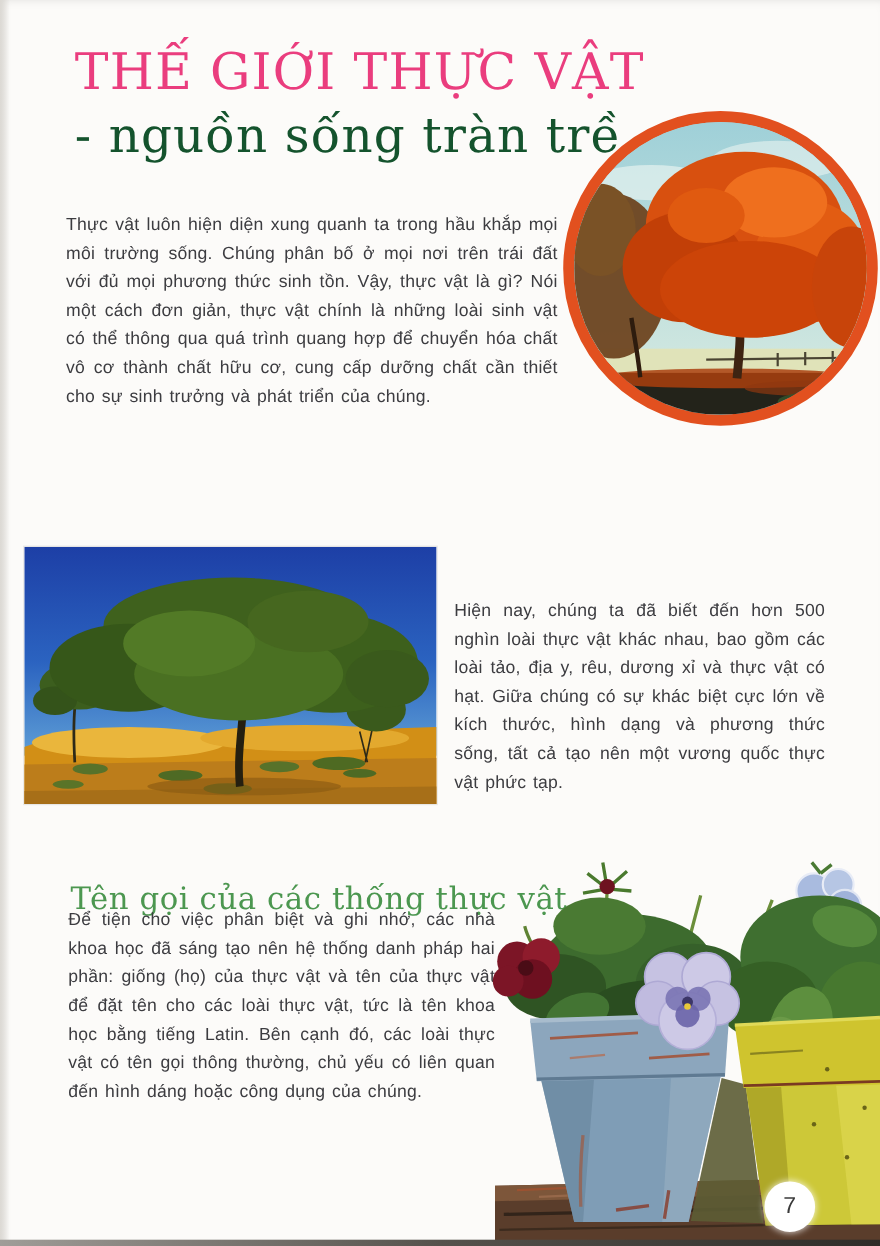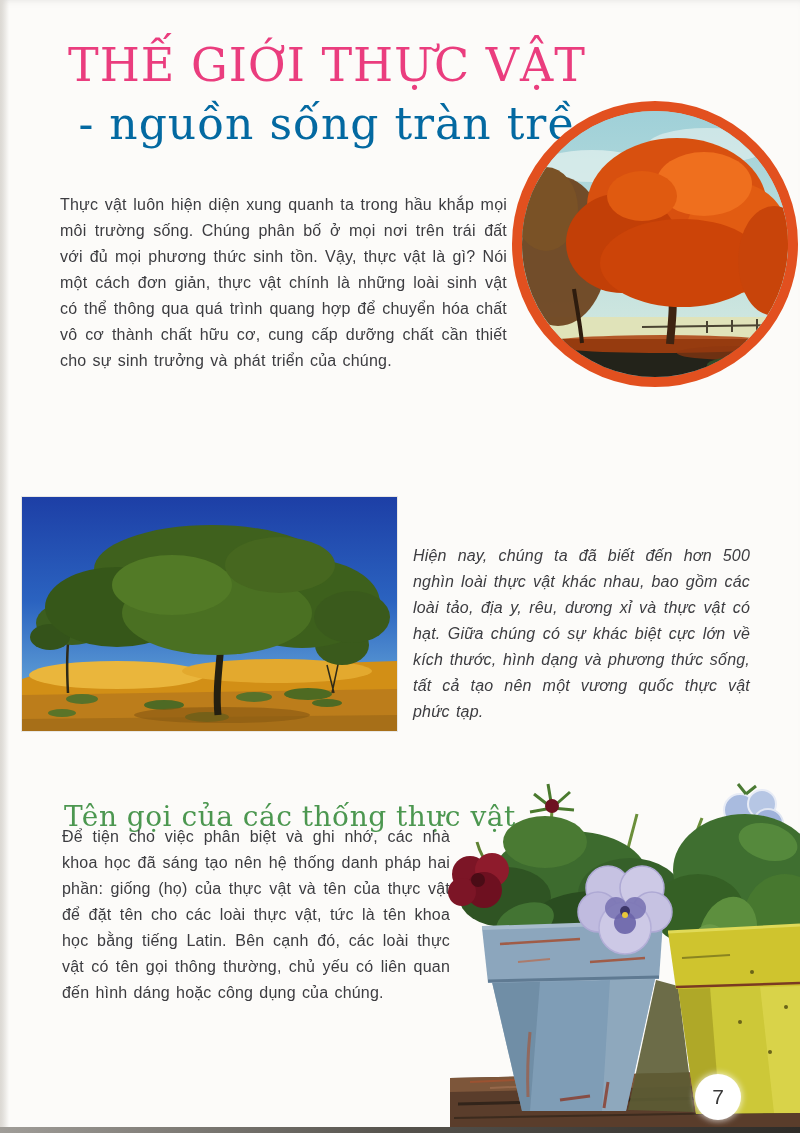--- a/index.html
+++ b/index.html
@@ -4,28 +4,28 @@
 <style>
   html,body{margin:0;padding:0;}
   body{background:#e9e7e3;font-family:"Liberation Sans", sans-serif;}
   .page{
     position:relative;width:800px;height:1133px;margin:0 auto;
     background:#fcfbf9;overflow:hidden;
     box-shadow:inset 6px 0 10px -6px rgba(0,0,0,.18), inset 0 6px 10px -6px rgba(0,0,0,.08);
   }
   
   .title{position:absolute;left:68px;top:38px;margin:0;color:#ea3d7e;
-    font-family:"DejaVu Serif", serif;font-weight:normal;line-height:1.18;text-align:center;}
+    font-family:"DejaVu Serif", serif;font-weight:normal;line-height:1.18;}
   .title .l1{display:block;font-size:46px;letter-spacing:1px;}
   .title .l2{display:block;font-size:44px;letter-spacing:1px;margin-top:6px;}
   
   .bodytext{position:absolute;margin:0;color:#3c3c40;font-size:16px;line-height:26px;
     text-align:justify;letter-spacing:.2px;word-spacing:1.5px;}
   .intro{left:60px;top:192px;width:447px;}
-  .body-right{left:413px;top:543px;width:337px;font-style:italic;}
+  .body-right{left:413px;top:543px;width:337px;}
   .body-left{left:62px;top:824px;width:388px;}
   .caption{position:absolute;margin:0;color:#3e3e42;font-size:15px;line-height:1.55;font-style:italic;}
   .caption-autumn{left:540px;top:393px;width:252px;}
   .caption-desert{left:108px;top:743px;width:260px;}
   .heading{position:absolute;margin:0;font-family:"DejaVu Serif", serif;font-weight:normal;font-size:28px;letter-spacing:.5px;}
   .heading-red{left:413px;top:494px;color:#c63c2a;}
   .heading-green{left:64px;top:800px;color:#4c9750;}
   
   .autumn-circle{position:absolute;left:512px;top:101px;width:266px;height:266px;
     border:10px solid #e2501f;border-radius:50%;overflow:hidden;background:#a8d4d8;}
@@ -43,21 +43,21 @@
 </style>
 </head>
 <body>
 
 <div class="page">
 
   <div class="left-edge"></div>
 
   <h1 class="title">
     <span class="l1" style="color: rgb(234, 61, 126);">THẾ GIỚI THỰC VẬT</span>
-    <span class="l2" style="color: #0369a1;">- nguồn sống tràn trề</span>
+    <span class="l2" style="color: #14532d;">- nguồn sống tràn trề</span>
   </h1>
 
   <div class="autumn-circle">
     <svg width="266" height="266" viewBox="0 0 266 266">
       <defs>
         <linearGradient id="sky1" x1="0" y1="0" x2="0" y2="1">
           <stop offset="0" stop-color="#9fd0d8"></stop>
             <stop offset="1" stop-color="#d2e8e0"></stop>
         </linearGradient>
       </defs>

